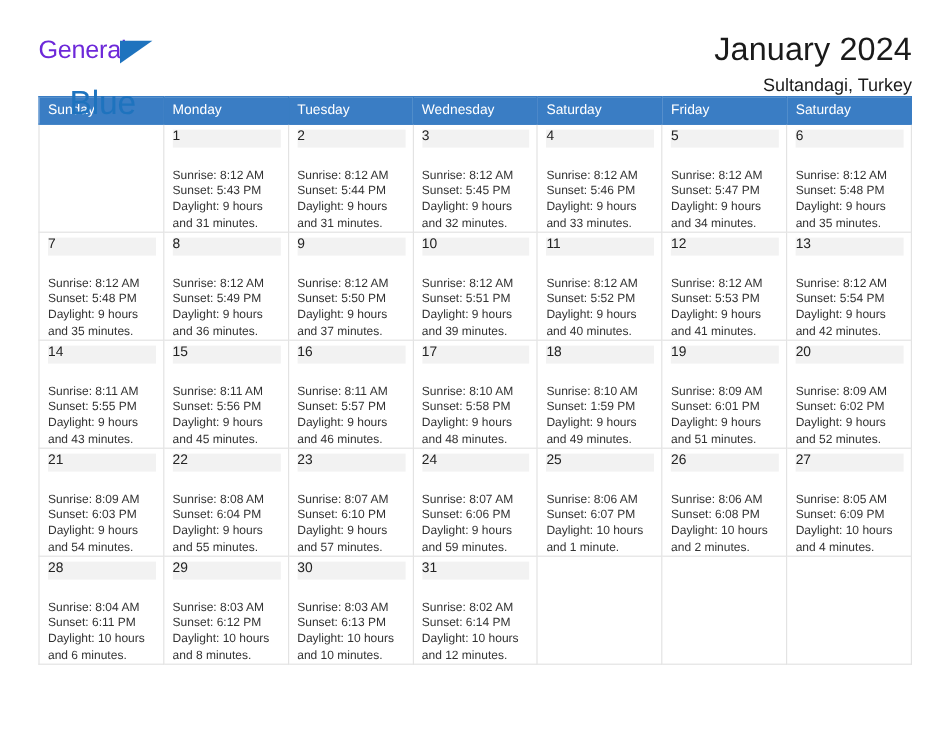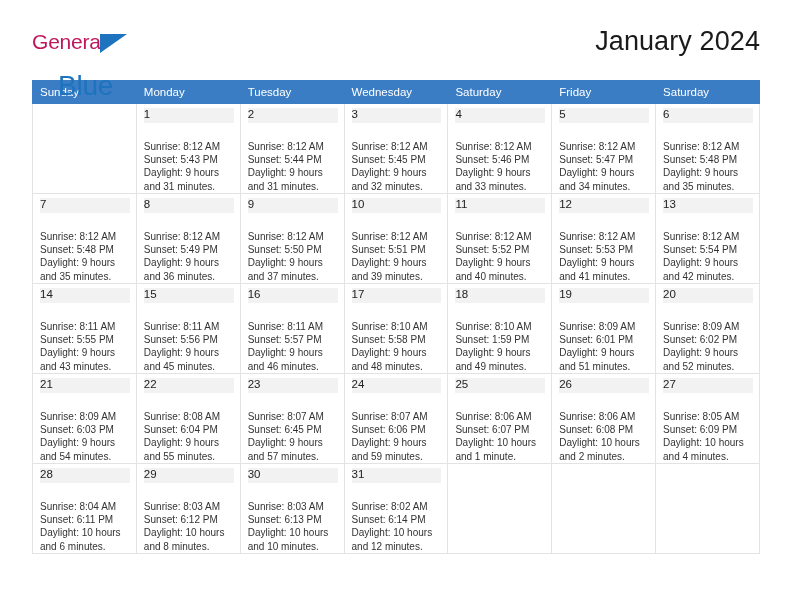--- a/index.html
+++ b/index.html
@@ -32,21 +32,21 @@
   }
   .logo {
     position: relative;
     width: 120px;
     line-height: 1;
     padding-top: 4px;
   }
   .logo-row1 {
     position: relative;
     font-size: 21px;
-    color: #be185d;
+    color: #6d28d9;
     letter-spacing: -0.2px;
     height: 23px;
   }
   .logo-tri {
     position: absolute;
     left: 68px;
     top: 3px;
     width: 0;
     height: 0;
     border-left: 27px solid #1e73be;
@@ -133,20 +133,21 @@
     <div class="logo">
       <div class="logo-row1">
         <span>General</span>
         <span class="logo-tri"></span>
       </div>
       <div class="logo-row2">Blue</div>
     </div>
 
     <div class="title-block">
       <div class="cal-title">January 2024</div>
+      <div class="cal-sub">Sultandagi, Turkey</div>
     </div>
   </div>
 
   <table class="cal">
     <thead>
       <tr id="weekday-row">
           <th>Sunday</th>
           <th>Monday</th>
           <th>Tuesday</th>
           <th>Wednesday</th>
@@ -404,21 +405,21 @@
                 <div>Daylight: 9 hours</div>
                 <div>and 55 minutes.</div>
               </div>
             </div>
           </td>
           <td>
             <div class="cell-inner">
               <div class="daynum numband">23</div>
               <div class="info">
                 <div>Sunrise: 8:07 AM</div>
-                <div>Sunset: 6:45 PM</div>
+                <div>Sunset: 6:10 PM</div>
                 <div>Daylight: 9 hours</div>
                 <div>and 57 minutes.</div>
               </div>
             </div>
           </td>
           <td>
             <div class="cell-inner">
               <div class="daynum numband">24</div>
               <div class="info">
                 <div>Sunrise: 8:07 AM</div>

